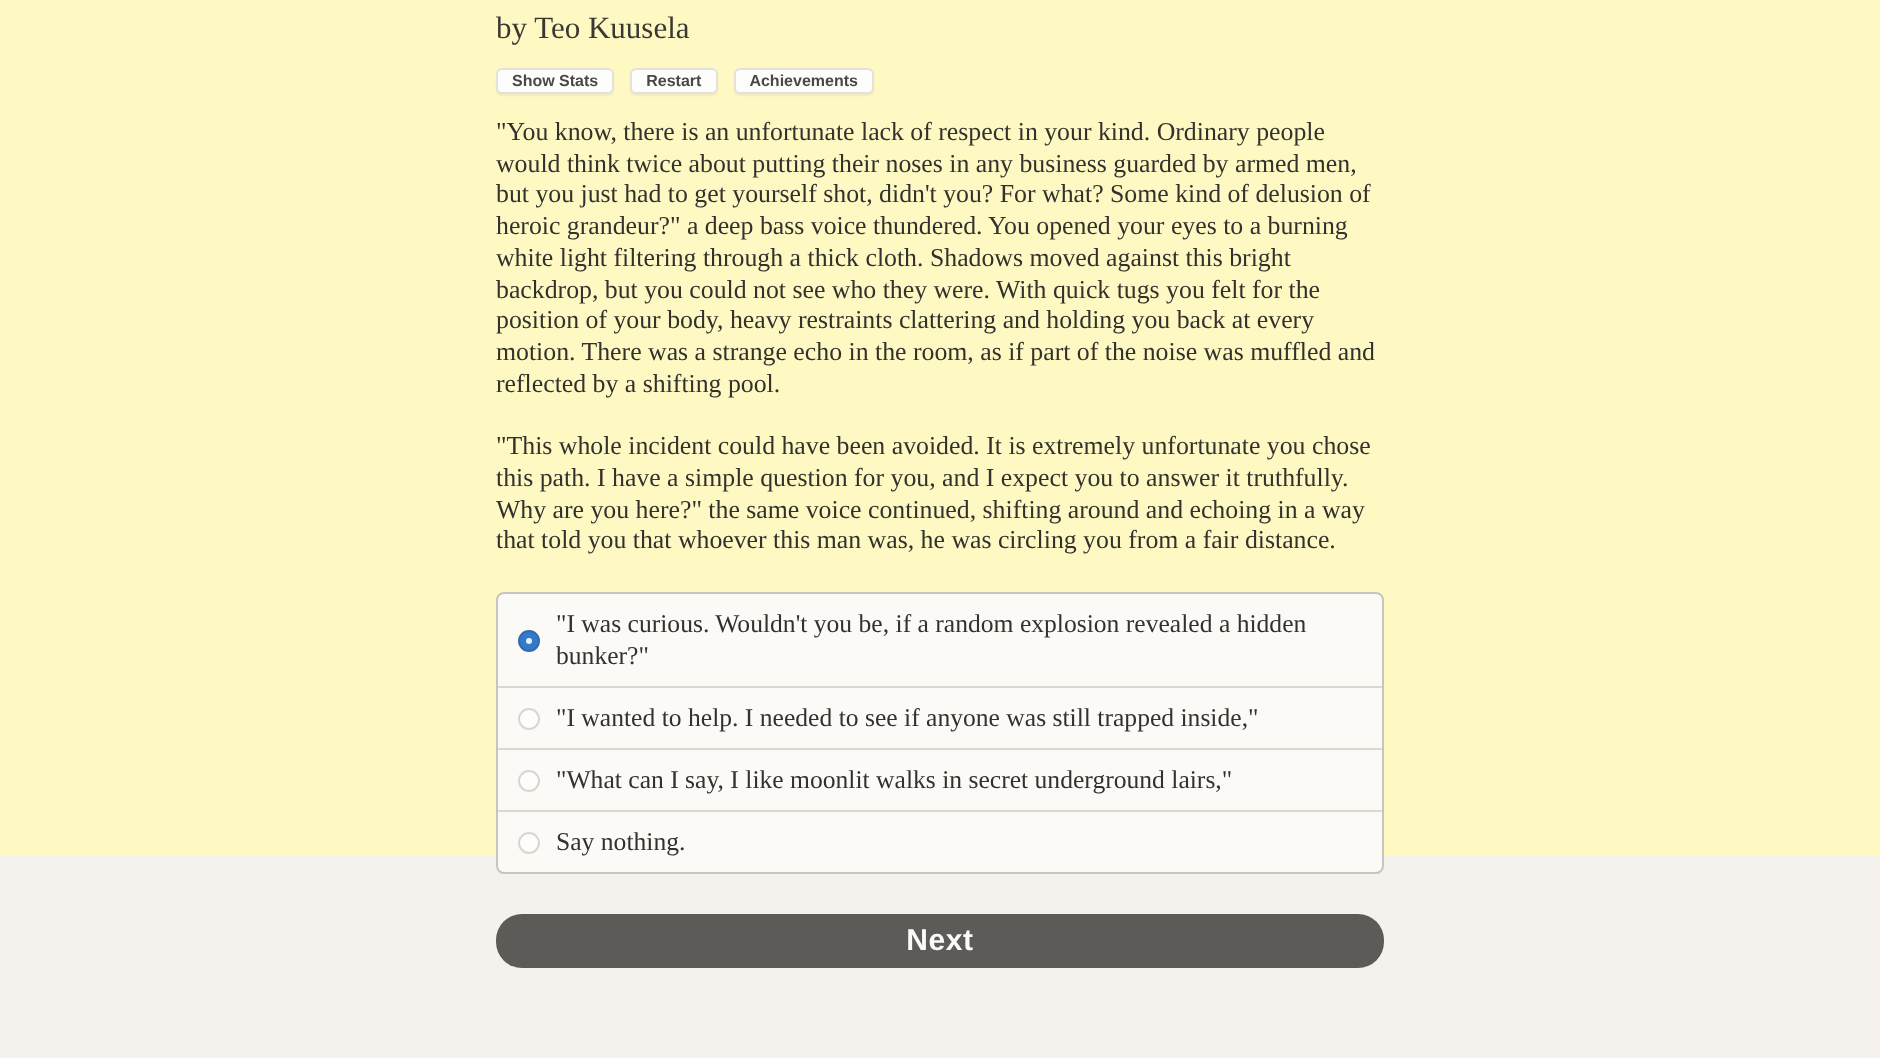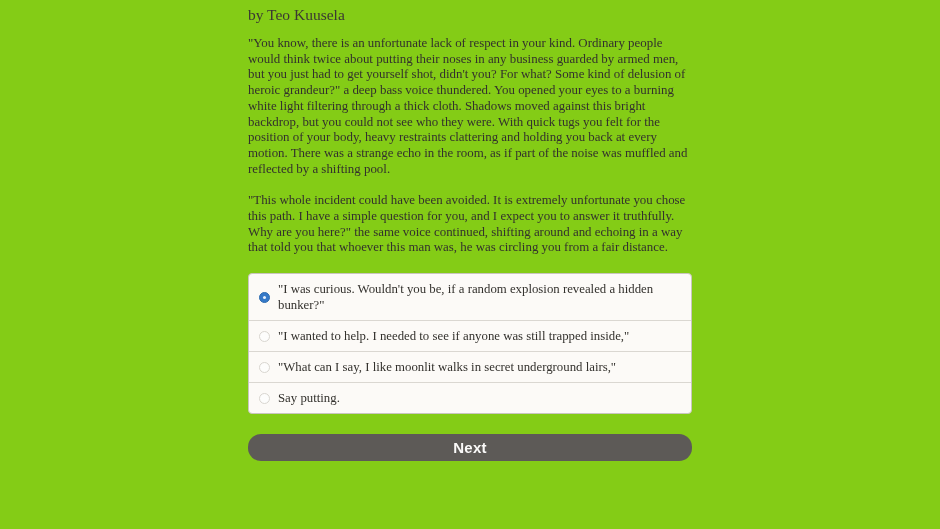--- a/index.html
+++ b/index.html
@@ -5,22 +5,22 @@
   * { margin: 0; padding: 0; box-sizing: border-box; }
   html, body { width: 940px; height: 529px; }
   body {
     font-family: "Liberation Serif", serif;
     background: #f5f1ec;
     overflow: hidden;
   }
   .stage {
     position: relative;
     width: 940px;
-    height: 529px;
-    background: #84cc16;
+    height: 428px;
+    background: #fef9c3;
   }
   .content {
     position: absolute;
     left: 248px;
     top: 0;
     width: 444px;
   }
   .byline {
     margin-top: 6px;
     font-size: 15.5px;
@@ -116,20 +116,25 @@
   }
 </style>
 </head>
 <body>
 
 <div class="stage">
   <div class="content">
 
     <div class="byline">by Teo Kuusela</div>
 
+    <div class="toolbar">
+      <button>Show Stats</button>
+      <button>Restart</button>
+      <button>Achievements</button>
+    </div>
 
     <div class="story">
       <p class="p1">"You know, there is an unfortunate lack of respect in your kind. Ordinary people would think twice about putting their noses in any business guarded by armed men, but you just had to get yourself shot, didn't you? For what? Some kind of delusion of heroic grandeur?" a deep bass voice thundered. You opened your eyes to a burning white light filtering through a thick cloth. Shadows moved against this bright backdrop, but you could not see who they were. With quick tugs you felt for the position of your body, heavy restraints clattering and holding you back at every motion. There was a strange echo in the room, as if part of the noise was muffled and reflected by a shifting pool.</p>
       <p class="p2">"This whole incident could have been avoided. It is extremely unfortunate you chose this path. I have a simple question for you, and I expect you to answer it truthfully. Why are you here?" the same voice continued, shifting around and echoing in a way that told you that whoever this man was, he was circling you from a fair distance.</p>
     </div>
 
     <div class="choices">
       <div class="choice-row selected">
         <span class="radio"></span>
         <span class="choice-label">"I was curious. Wouldn't you be, if a random explosion revealed a hidden bunker?"</span>
@@ -137,20 +142,20 @@
       <div class="choice-row">
         <span class="radio"></span>
         <span class="choice-label">"I wanted to help. I needed to see if anyone was still trapped inside,"</span>
       </div>
       <div class="choice-row">
         <span class="radio"></span>
         <span class="choice-label">"What can I say, I like moonlit walks in secret underground lairs,"</span>
       </div>
       <div class="choice-row">
         <span class="radio"></span>
-        <span class="choice-label">Say putting.</span>
+        <span class="choice-label">Say nothing.</span>
       </div>
     </div>
 
     <button class="next-btn">Next</button>
 
   </div>
 </div>
 
 </body></html>

